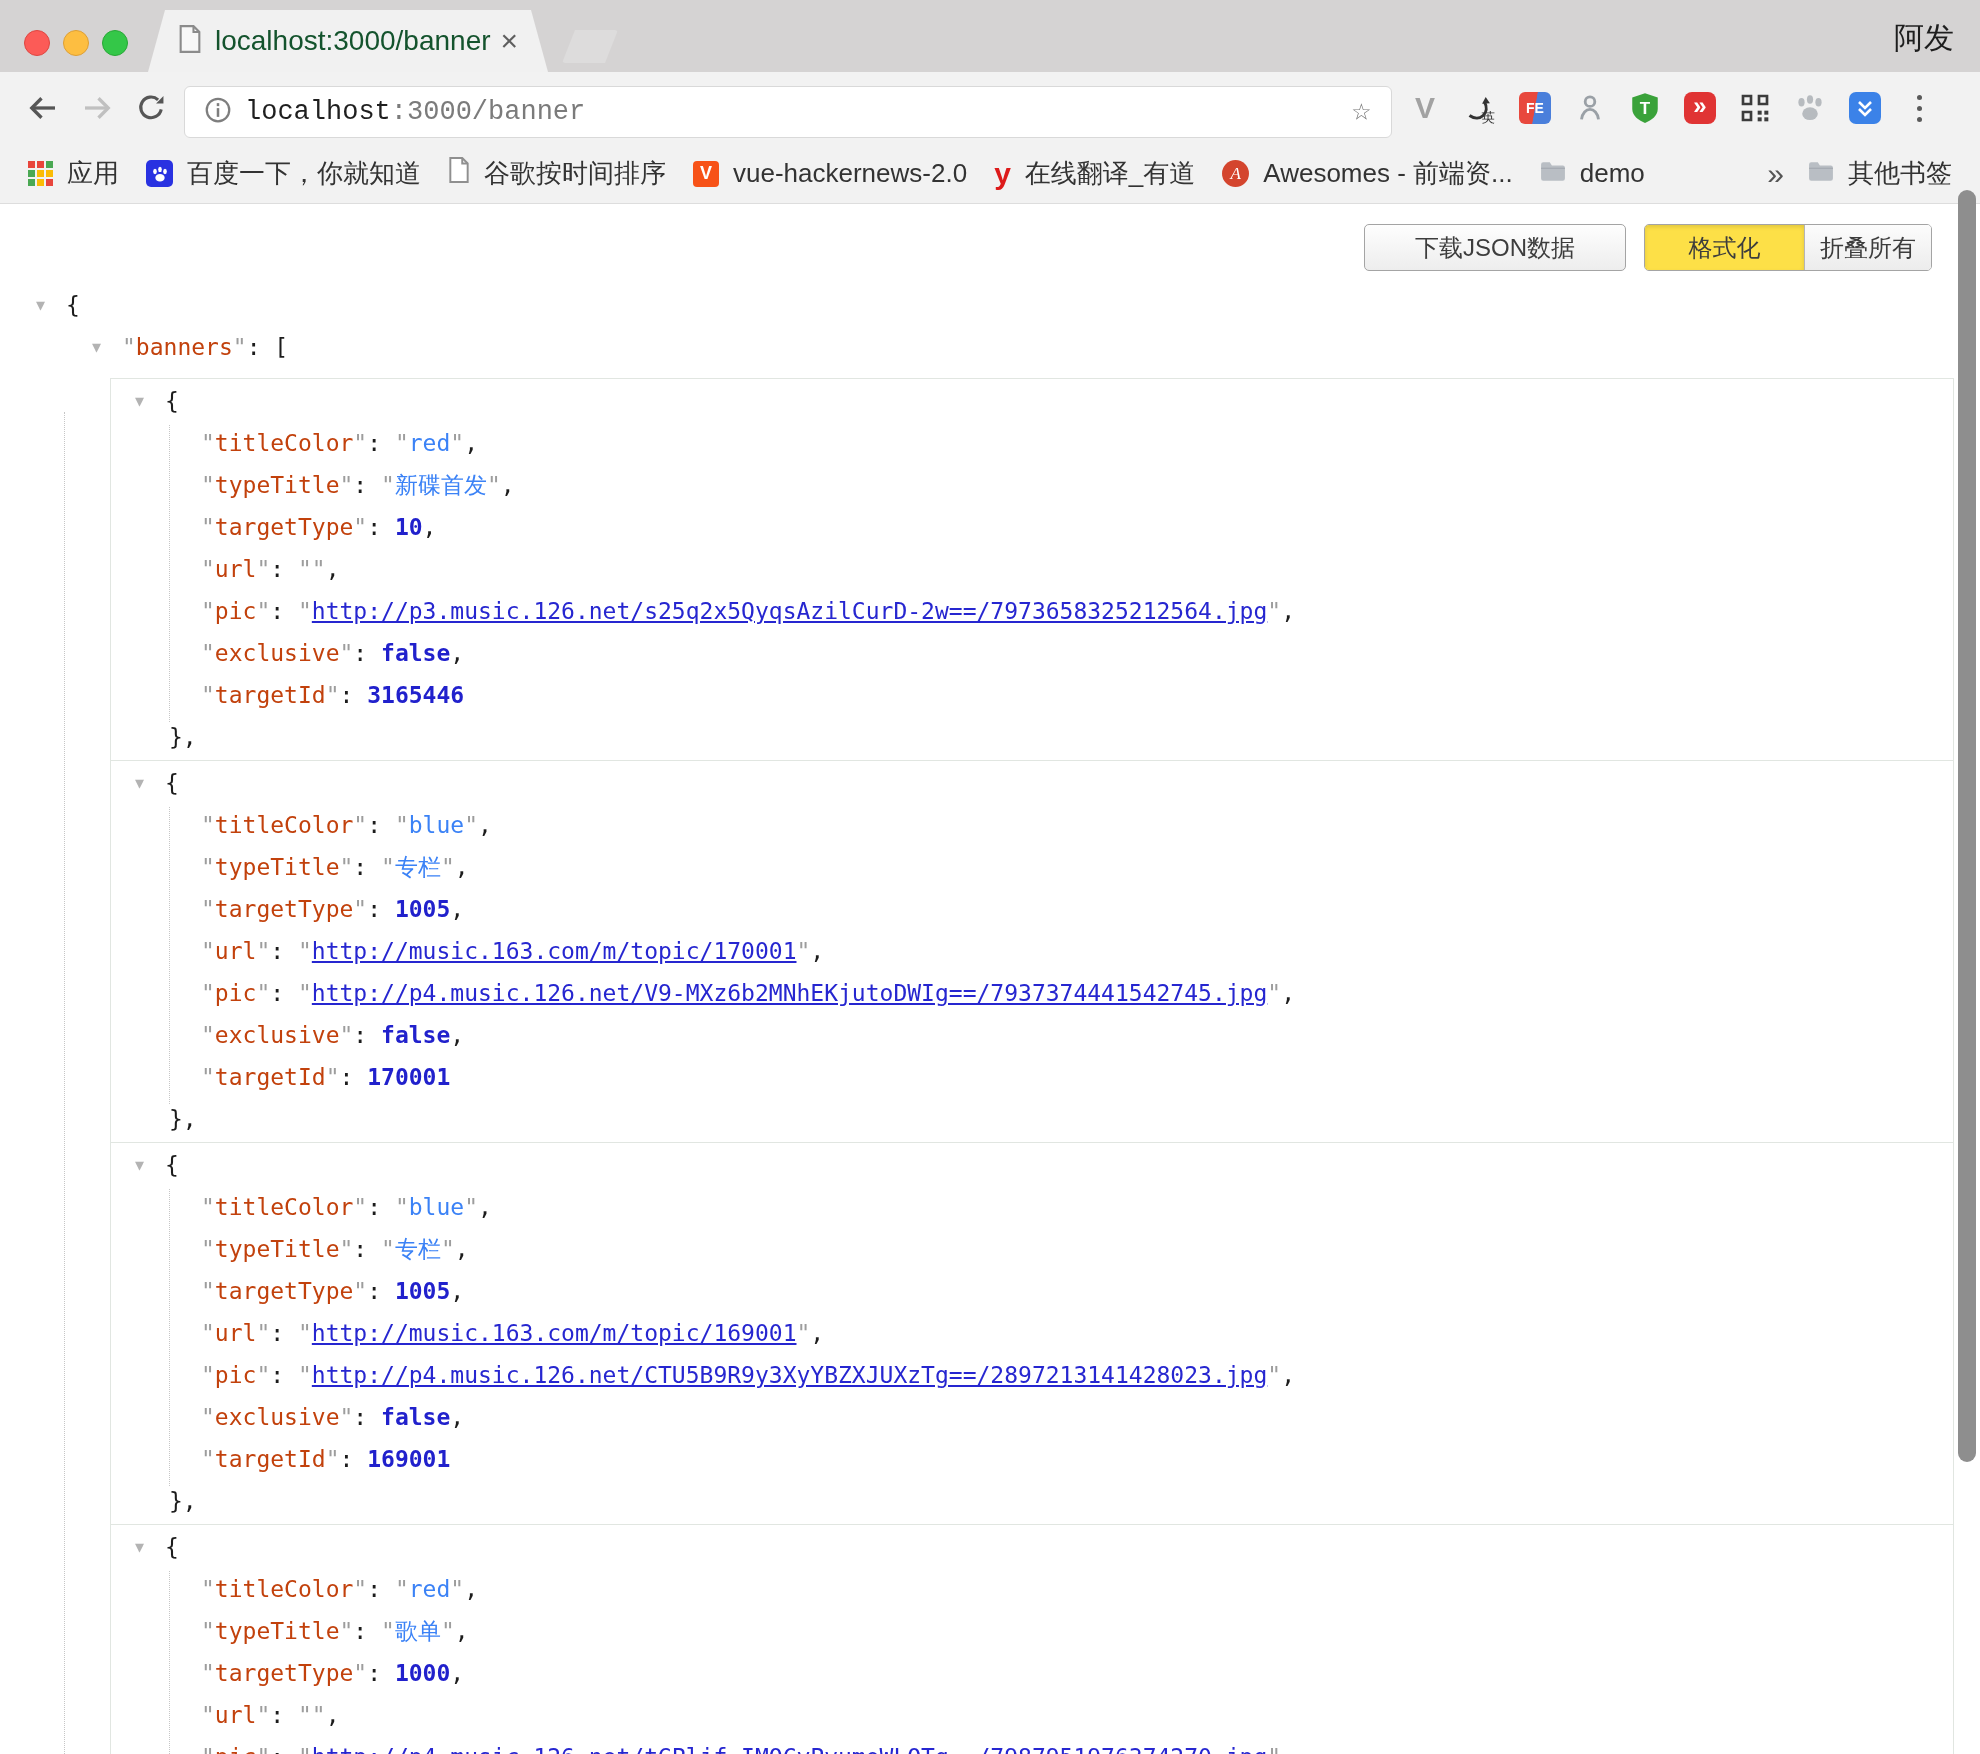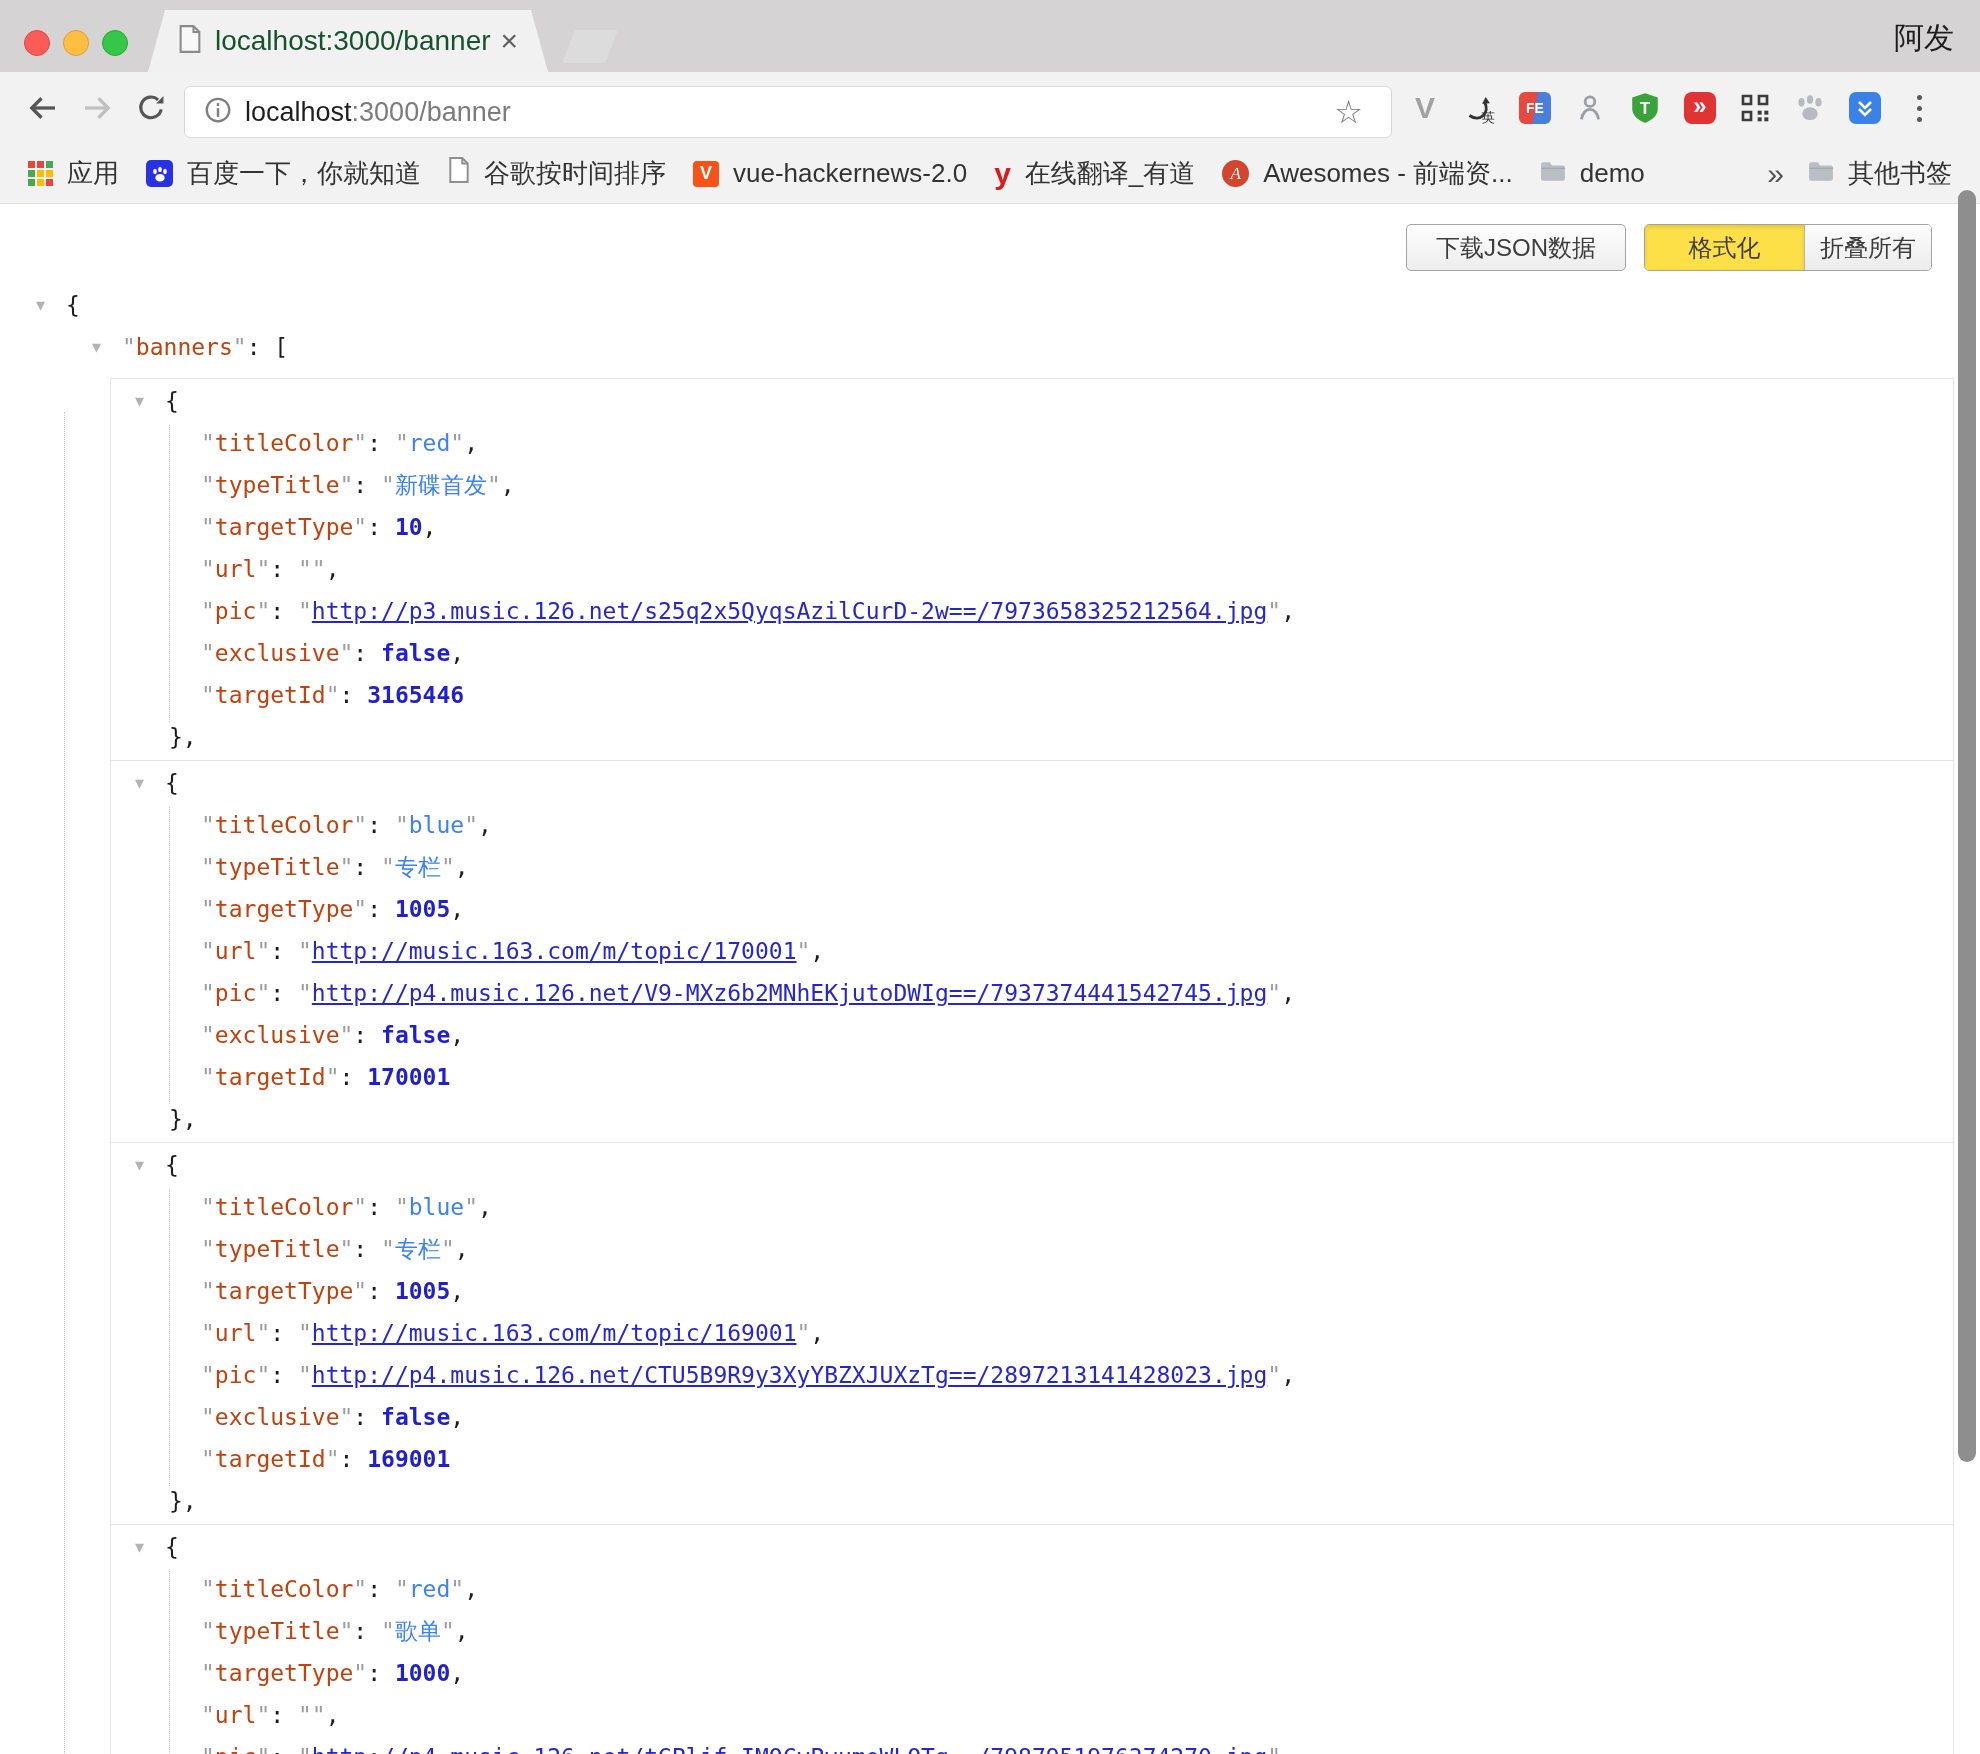--- a/index.html
+++ b/index.html
@@ -22,21 +22,21 @@
   .tab-stub { position:absolute; left:562px; top:30px; width:56px; height:33px;
     background:#dddcdc; border-radius:4px;
     clip-path:polygon(13px 0,100% 0,calc(100% - 13px) 100%,0 100%); }
   .profile { position:absolute; right:26px; top:18px; font-size:30px; color:#1e1e1e; }
 
   
   .navbar { height:72px; background:#f2f2f2; display:flex; align-items:center; padding:0 16px; }
   .nav-btn { width:54px; height:54px; display:flex; align-items:center; justify-content:center; }
   .omnibox { width:1208px; height:52px; margin:8px 14px 0 6px; background:#fff;
     border:1px solid #d9d9d9; border-radius:6px; display:flex; align-items:center;
-    padding:0 28px 0 18px; }
+    padding:0 20px 0 18px;font-family:Liberation Mono, monospace; }
   .omni-host { font-size:27px; color:#1f1f1f; margin-left:12px; }
   .omni-rest { font-size:27px; color:#7b7b7b; }
   .omni-star { margin-left:auto; font-size:32px; color:#767676; line-height:1; }
   .extensions { display:flex; align-items:center; gap:17px; }
   .ext { width:38px; height:38px; display:flex; align-items:center; justify-content:center; }
   .ext-vue { font-size:30px; font-weight:bold; color:#a2a2a2; }
   .ext-fe { width:32px; height:32px; border-radius:6px; color:#fff; font-size:14px; font-weight:bold;
     background:linear-gradient(100deg,#e8483d 49%,#4a7fdb 51%); display:flex; align-items:center; justify-content:center; }
   .ext-play { width:32px; height:32px; border-radius:8px; background:#e03434; color:#fff;
     font-size:24px; font-weight:bold; display:flex; align-items:center; justify-content:center; line-height:1; padding-bottom:4px;}
@@ -64,21 +64,21 @@
     font-size:17px; font-style:italic; font-family:"Liberation Serif",serif;
     display:flex; align-items:center; justify-content:center; }
   .bm-right { margin-left:auto; display:flex; align-items:center; gap:24px; }
   .bm-chevron { font-size:30px; color:#555; line-height:1; }
 
   
   .content { position:relative; height:1550px; background:#fff; }
   .actions { position:absolute; top:20px; right:48px; display:flex; gap:18px; }
   .btn { height:47px; border:1px solid #a4a4a4; border-radius:5px; font-size:24px; color:#3d3d3d;
     background:linear-gradient(#fefefe,#ededed); display:flex; align-items:center; justify-content:center; }
-  .btn-download { width:220px; }
+  .btn-download { width:262px; }
   .btn-group { display:flex; height:47px; border:1px solid #a4a4a4; border-radius:5px; overflow:hidden; }
   .seg { height:100%; display:flex; align-items:center; justify-content:center;
     font-size:24px; color:#3d3d3d; background:linear-gradient(#fcfcfc,#ececec); }
   .seg-format { width:160px; background:#fde047; box-shadow:inset 0 2px 4px rgba(0,0,0,.12);
     border-right:1px solid #b5b5b5; }
   .seg-collapse { width:126px; }
 
   
   .tree { position:absolute; left:0; top:80px; right:0; bottom:0;
     font-family:"DejaVu Sans Mono","Liberation Mono",monospace; font-size:23px; color:#1c1c1c; }

